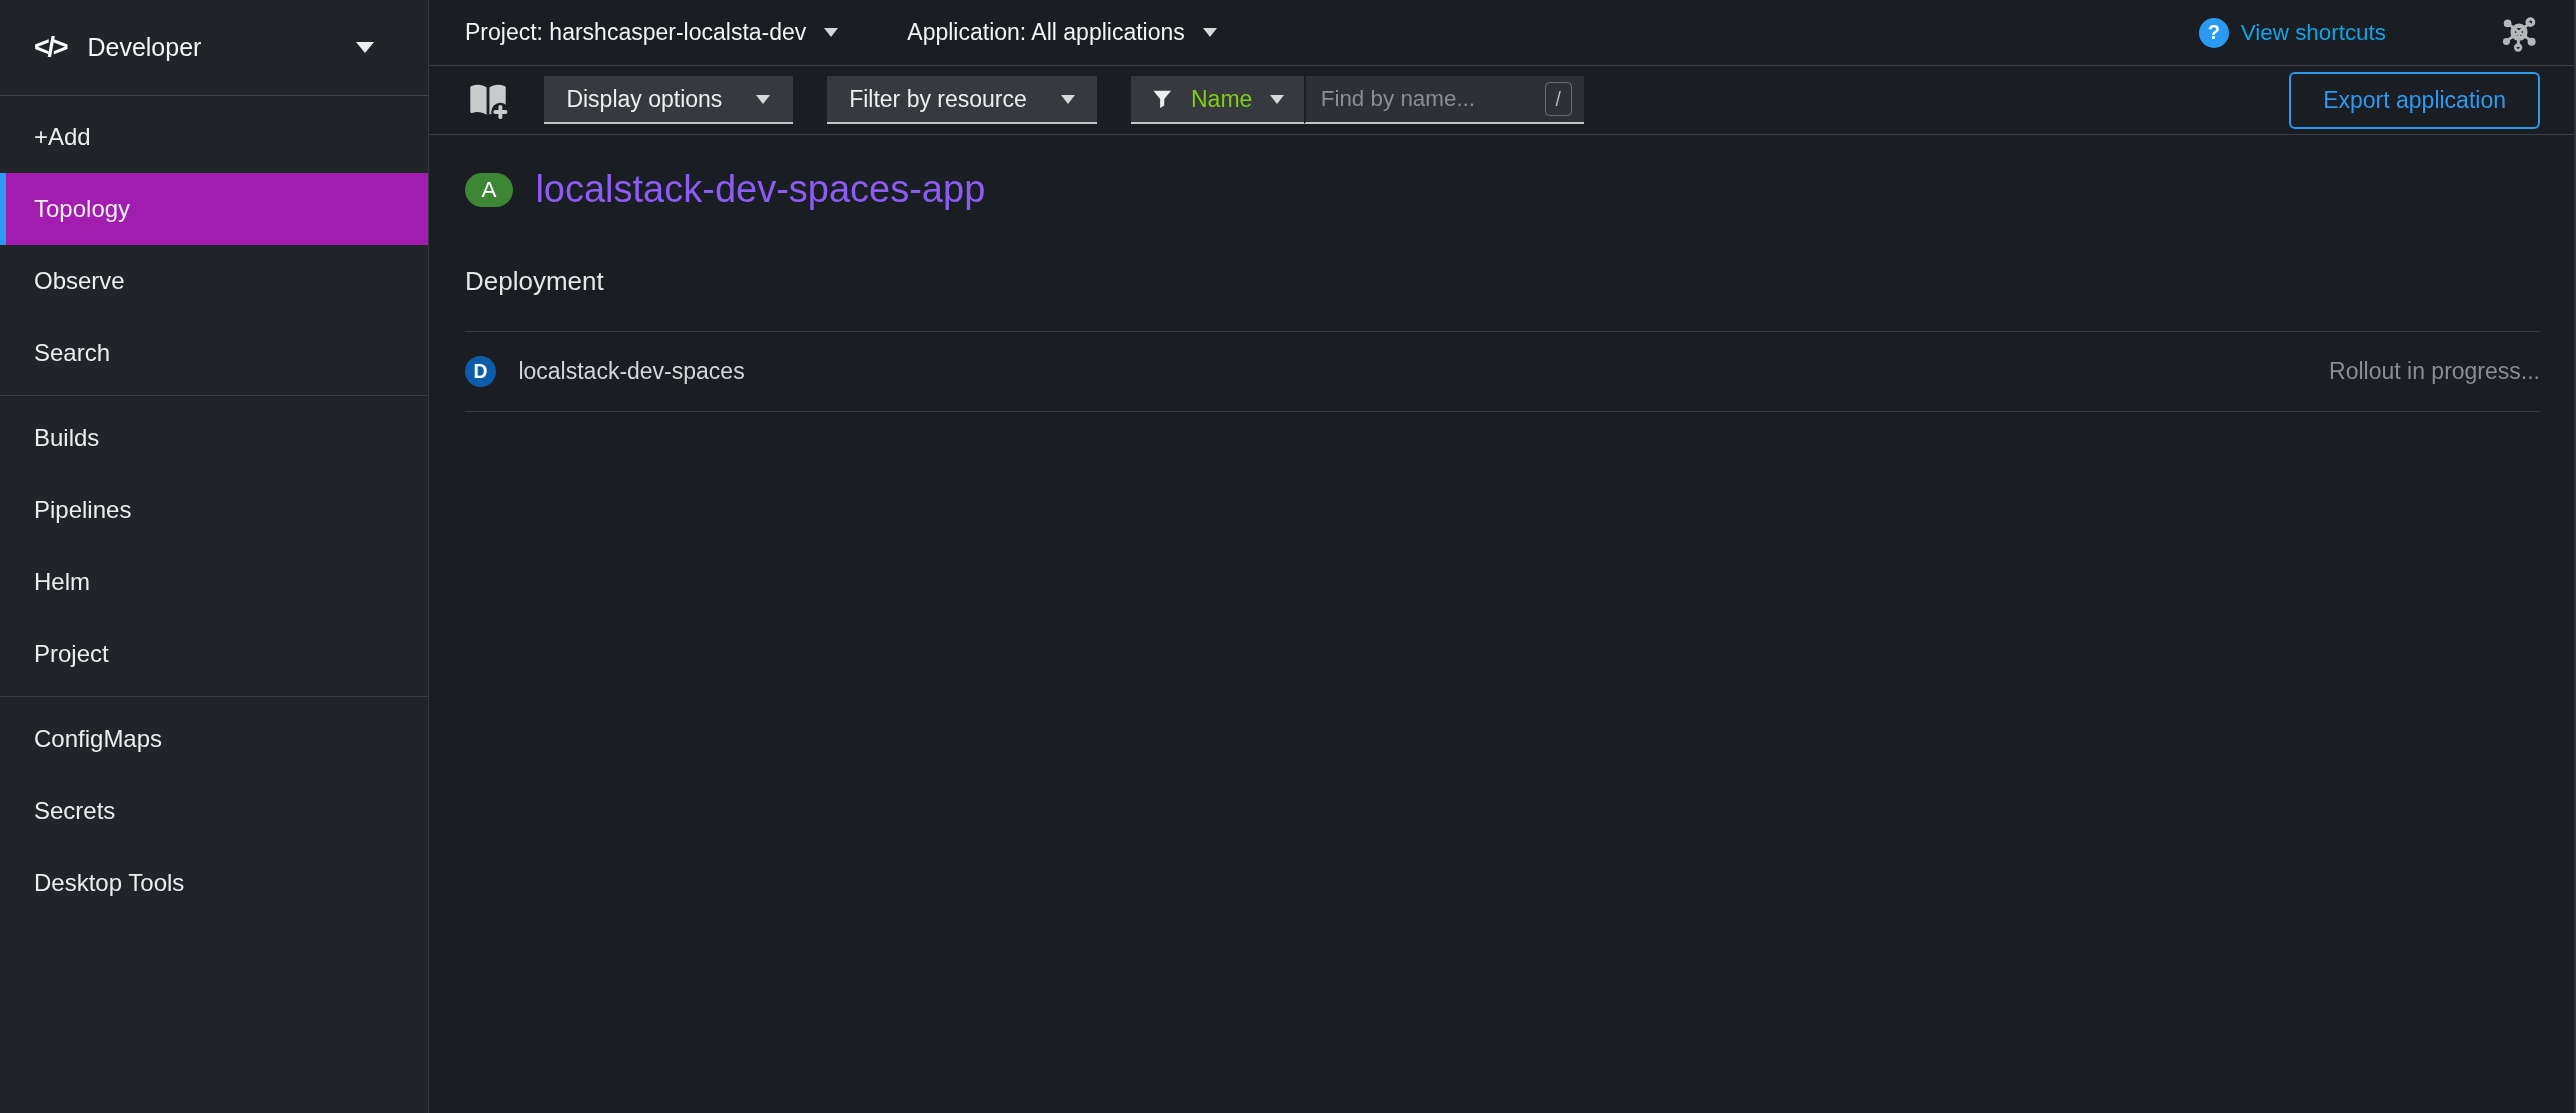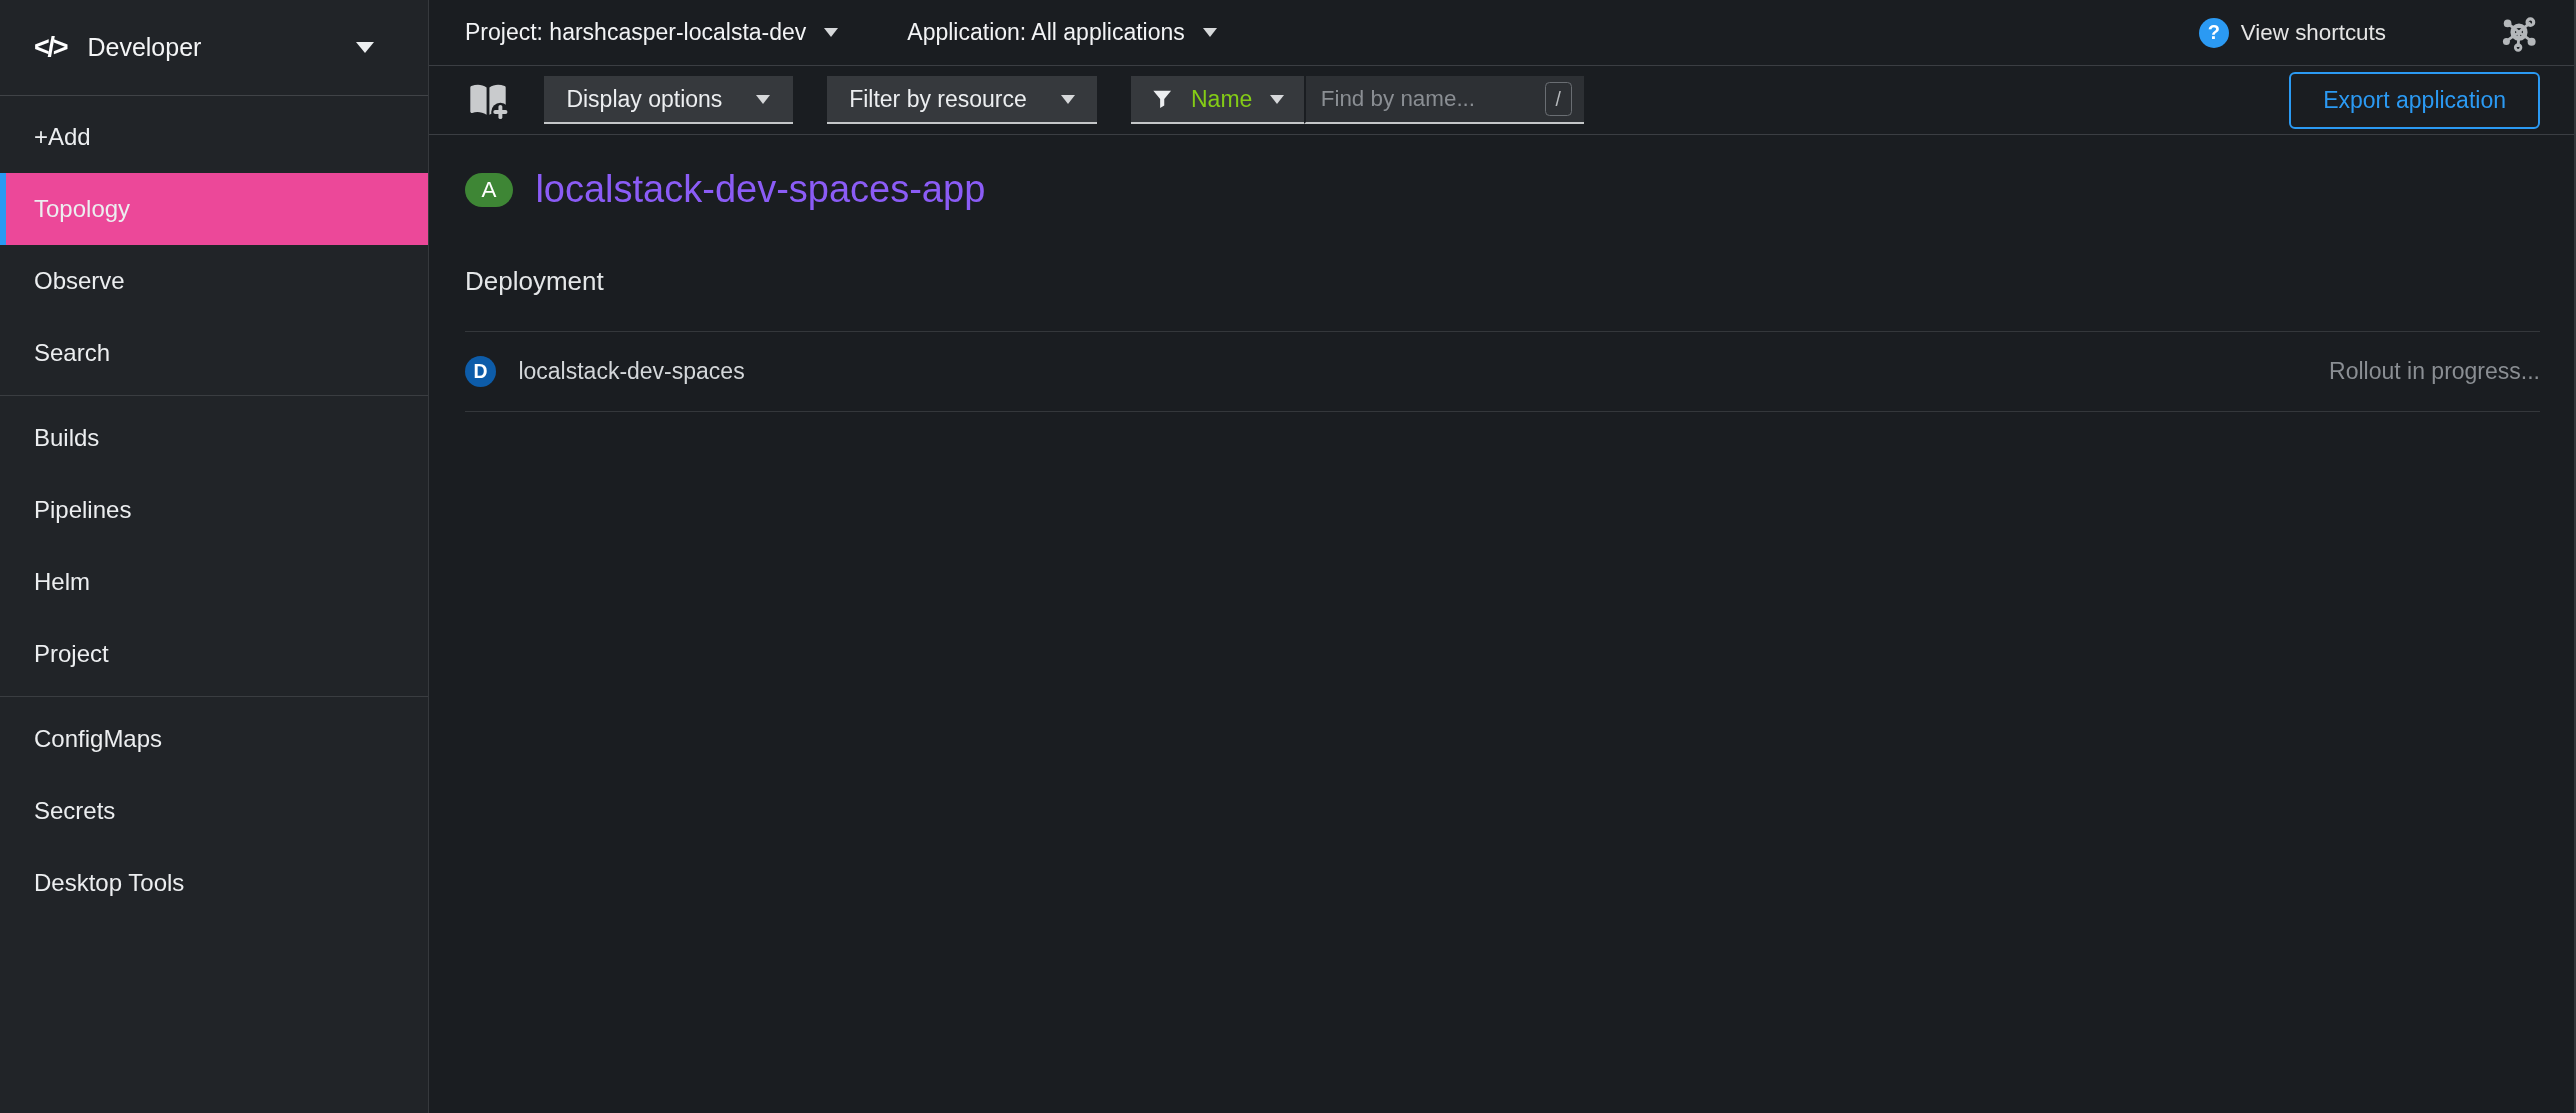--- a/index.html
+++ b/index.html
@@ -44,21 +44,21 @@
     border-top-width: 9px; border-top-color: #d6d8da;
   }
   .nav { margin-top: 4.5px; }
   .nav-group { list-style: none; }
   .nav-group + .nav-group { border-top: 1.5px solid #3a3d41; margin-top: 6px; padding-top: 6px; }
   .nav-item {
     height: 72px; display: flex; align-items: center;
     padding-left: 34px; font-size: 24px; color: #eceef0; cursor: pointer;
   }
   .nav-item.active {
-    background: #ec4899;
+    background: #a21caf;
     border-left: 6px solid #2b9af3;
     padding-left: 28px;
   }
 
   
   .main { flex: 1; display: flex; flex-direction: column; min-width: 0; }
 
   .masthead {
     height: 66px; flex: none; border-bottom: 1.5px solid #3b3e43;
     display: flex; align-items: center; padding: 0 36px;
@@ -69,21 +69,21 @@
   }
   .context-switch + .context-switch { margin-left: 69px; }
   .spacer { flex: 1; }
   .shortcuts { display: flex; align-items: center; gap: 12px; cursor: pointer; }
   .q-icon {
     width: 30px; height: 30px; border-radius: 50%; flex: none;
     background: #2b9af3; color: #ffffff;
     display: flex; align-items: center; justify-content: center;
     font-size: 20px; font-weight: 700;
   }
-  .shortcuts-label { color: #e5e5e5; font-size: 22.4px; }
+  .shortcuts-label { color: #0ea5e9; font-size: 22.4px; }
   .graph-icon { margin-left: 112px; display: flex; }
 
   .toolbar {
     height: 69px; flex: none; border-bottom: 1.5px solid #3b3e43;
     display: flex; align-items: center; padding: 0 36px;
   }
   .book-icon { display: flex; margin-right: 33px; }
   .pf-select {
     height: 48px; background: #36393d;
     border: none; border-bottom: 2.2px solid #c4c6c8;

